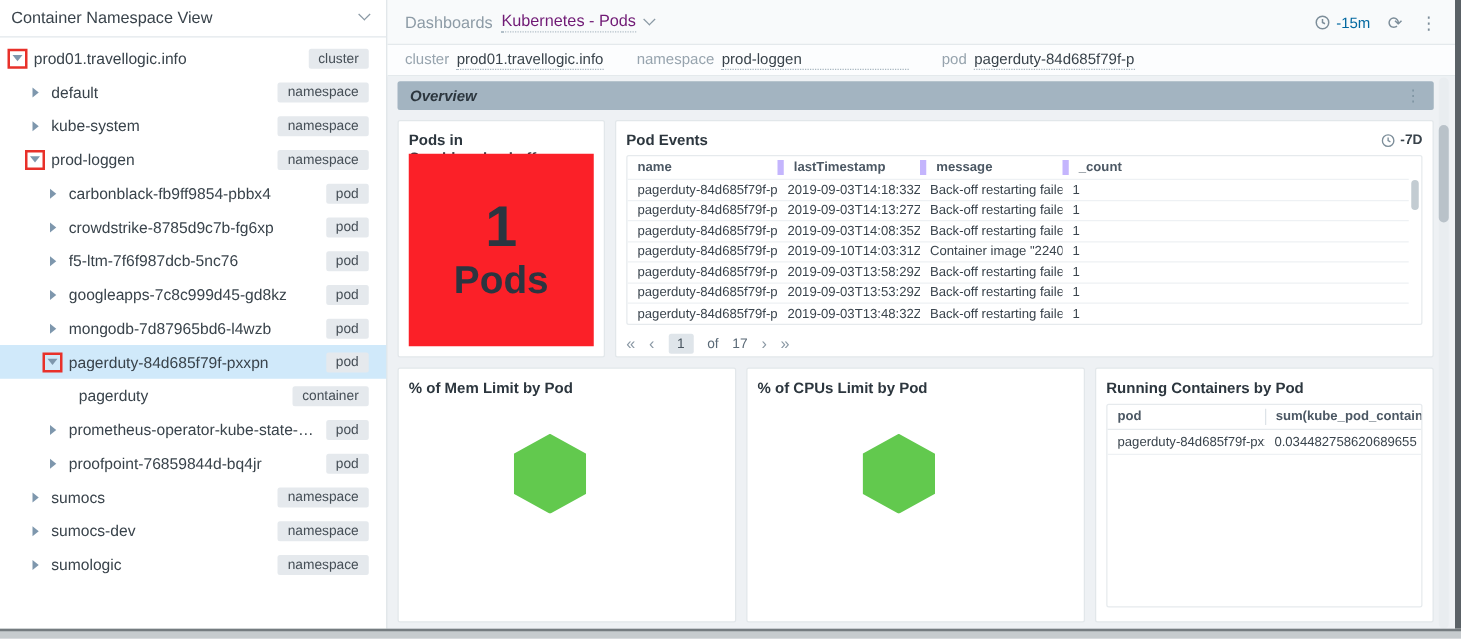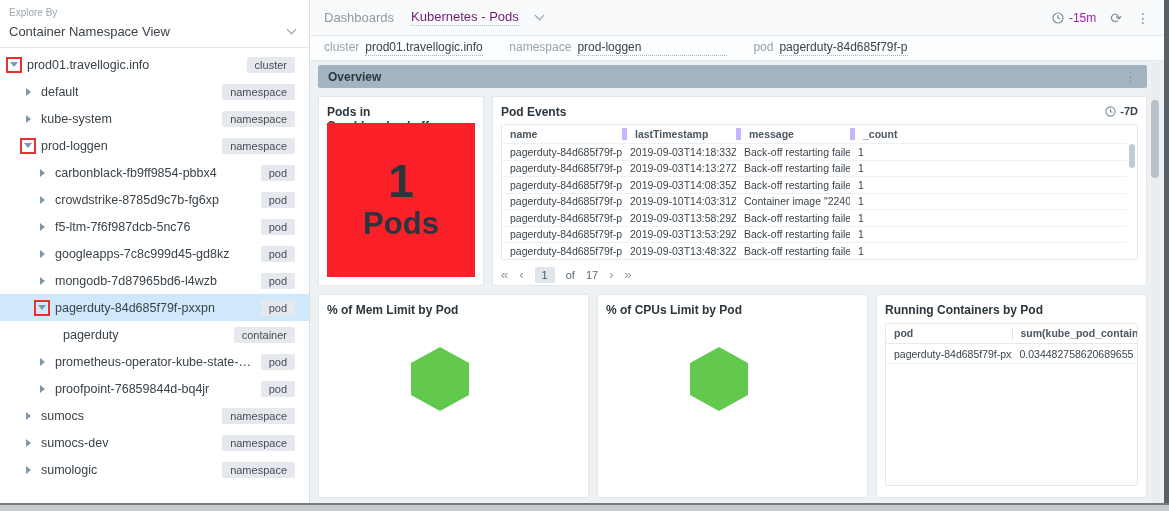--- a/index.html
+++ b/index.html
@@ -27,36 +27,36 @@
   .lvl3 { padding-left:63px; }
   .arr-col { width:0; height:0; border-left:5px solid #7e97ad; border-top:4px solid transparent; border-bottom:4px solid transparent; }
   .arr-exp { width:0; height:0; border-top:5px solid #7e97ad; border-left:4px solid transparent; border-right:4px solid transparent; }
   .annot { outline:2px solid #e8312a; outline-offset:-1px; }
   .tlabel { font-size:12.5px; color:#39434b; margin-left:6px; flex:1; white-space:nowrap; overflow:hidden; text-overflow:ellipsis; }
   .badge { font-size:11px; color:#454e56; background:#e5e9ed; padding:2px 8px; border-radius:2px; white-space:nowrap; }
 
   
   .main { position:absolute; left:310px; top:0; width:854px; height:503px; }
   .hdr { height:36px; background:#f8fafb; border-bottom:1px solid #e4e9ec; display:flex; align-items:center; justify-content:space-between; padding:0 14px; }
-  .crumbs { display:flex; align-items:center; gap:17px; font-size:13px; }
+  .crumbs { display:flex; align-items:center; gap:7px; font-size:13px; }
   .crumb-root { color:#8d9ba6; cursor:pointer; }
   .crumb-title { color:#701a75; border-bottom:1px dotted #b3c0c9; padding-bottom:1px; cursor:pointer; }
   .hdr-right { display:flex; align-items:center; gap:14px; color:#6b7c89; }
-  .timectl { display:flex; align-items:center; gap:5px; font-size:12px; color:#a21caf; cursor:pointer; }
+  .timectl { display:flex; align-items:center; gap:5px; font-size:12px; color:#0369a1; cursor:pointer; }
   .glyph { font-size:14px; color:#7d8e9a; cursor:pointer; line-height:1; }
   .filterbar { height:25px; background:#fcfdfe; border-bottom:1px solid #e4e9ec; display:flex; align-items:center; gap:26px; padding:0 14px; font-size:12px; }
   .fitem { display:flex; align-items:baseline; gap:6px; }
   .flabel { color:#97a4ae; }
   .fvalue { color:#39434b; border-bottom:1px dotted #a8b6c0; padding-bottom:1px; cursor:pointer; }
   .fv-cluster { min-width:118px; }
   .fv-namespace { min-width:150px; }
   .fv-pod { min-width:110px; }
 
   .content { position:absolute; left:0; top:62px; width:854px; height:441px; }
-  .ovbar { position:absolute; left:8px; right:17px; top:3px; height:23px; background:#a3b4c1; border-radius:2px; display:flex; align-items:center; justify-content:space-between; padding:0 10px; cursor:pointer; }
+  .ovbar { position:absolute; left:8px; right:17px; top:3px; height:23px; background:#a3b4c1; border-radius:2px; display:flex; align-items:center; justify-content:space-between; padding:0 10px; cursor:pointer;font-style:italic; }
   .ovbar .ovtitle { font-size:12px; font-weight:bold; color:#2c363e; }
   .ovbar .kebab { color:#7f95a3; font-size:13px; }
 
   .row1 { position:absolute; left:8px; right:17px; top:34px; height:190px; display:flex; gap:8px; }
   .row2 { position:absolute; left:8px; right:17px; top:232px; height:204px; display:flex; gap:8px; }
   .panel { background:#ffffff; border:1px solid #e2e7ea; border-radius:2px; padding:8px; position:relative; }
   .ptitle { font-size:12px; font-weight:bold; color:#2c363e; }
   .p-crash { flex:0 0 166px; }
   .p-restarts { flex:0 0 168px; }
   .p-events { flex:1; }
@@ -64,21 +64,21 @@
 
   .crash-tile { position:absolute; left:8px; right:8px; top:26px; bottom:8px; background:#fb2028; display:flex; flex-direction:column; align-items:center; justify-content:center; cursor:pointer; }
   .crash-num { font-size:46px; font-weight:bold; color:#2b3540; line-height:1; }
   .crash-unit { font-size:31px; font-weight:bold; color:#2b3540; margin-top:2px; }
 
   .restart-body { position:absolute; left:8px; right:8px; top:26px; bottom:8px; display:flex; flex-direction:column; align-items:center; }
   .restart-val { font-size:33px; font-weight:bold; color:#2e3944; margin-top:14px; }
   .restart-label { font-size:15px; color:#b4bbc2; margin-top:10px; }
   .sparkline { margin-top:28px; }
 
-  .ev-head { display:flex; align-items:flex-start; justify-content:space-between; }
+  .ev-head { display:flex; align-items:center; justify-content:space-between; }
   .ev-range { display:flex; align-items:center; gap:4px; font-size:11px; font-weight:bold; color:#39434b; cursor:pointer; }
   .evtable { margin-top:5px; border:1px solid #e6eaed; border-radius:2px; position:relative; padding-right:10px; }
   .evgrid-h { display:grid; grid-template-columns:120px 114px 114px 1fr; height:18px; align-items:center; }
   .evgrid-h .hc { font-size:10.5px; font-weight:bold; color:#4c5864; padding:0 8px; border-left:5px solid #c4b5fd; height:12px; line-height:12px; white-space:nowrap; overflow:hidden; }
   .evgrid-h .hc:first-child { border-left:none; }
   .evrow { display:grid; grid-template-columns:120px 114px 114px 1fr; border-top:1px solid #eef1f4; height:16.5px; align-items:center; cursor:pointer; }
   .evrow .c { font-size:10.5px; color:#3a444d; padding:0 8px; white-space:nowrap; overflow:hidden; }
   .ev-scroll { position:absolute; top:19px; right:2px; width:6px; height:24px; background:#c3ccd2; border-radius:3px; cursor:pointer; }
   .pager { margin-top:7px; display:flex; align-items:center; gap:11px; font-size:11px; color:#8b99a5; }
   .pager .pgbtn { cursor:pointer; font-size:13px; line-height:1; }
@@ -98,21 +98,20 @@
   .main-scroll-thumb { position:absolute; right:0; top:38px; width:8px; height:78px; background:#b9c2c9; border-radius:4px; cursor:pointer; }
 
   .clock-svg { display:block; }
 </style>
 </head>
 <body>
 
 <div class="screen">
 
   <aside class="sidebar">
-    <div class="explore-by">Explore By</div>
     <div class="view-select">
       <span class="vs-label">Container Namespace View</span>
       <span class="chev"></span>
     </div>
     <div class="tree">
 
       <div class="trow lvl0">
         <span class="arrcell annot">
             <i class="arr-exp"></i>
           </span>

